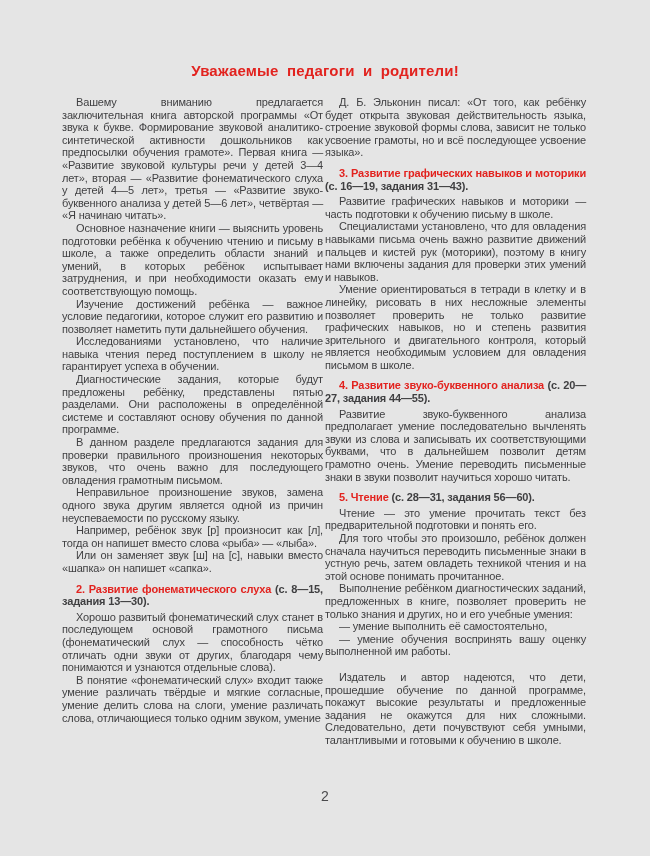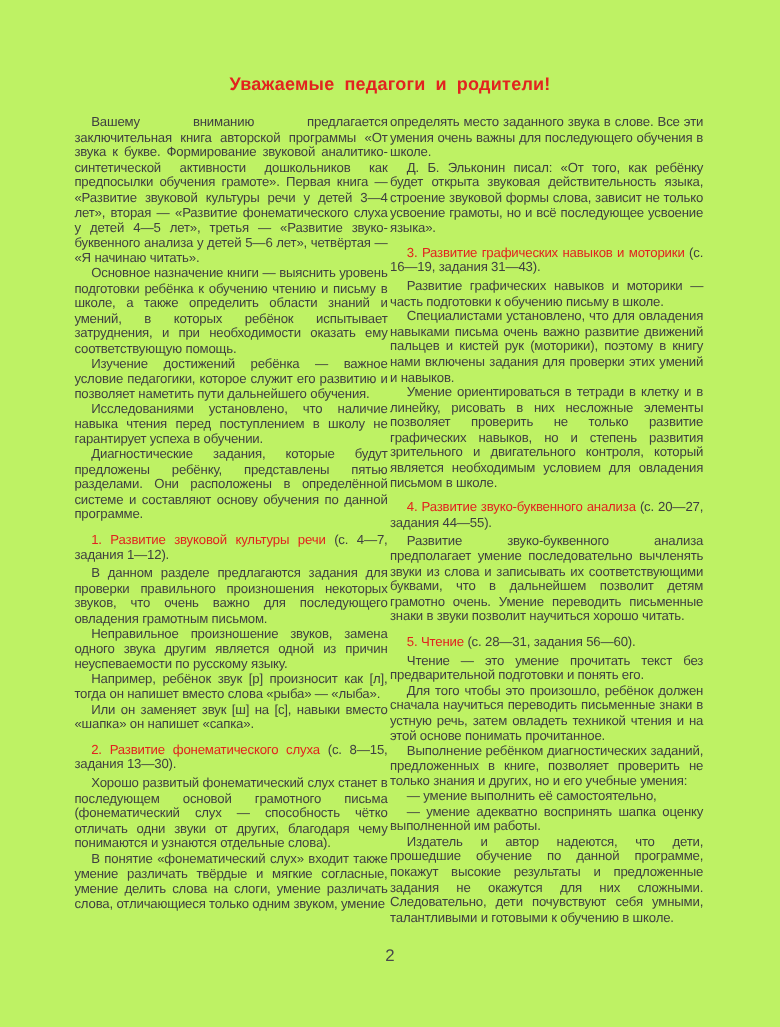--- a/index.html
+++ b/index.html
@@ -1,77 +1,75 @@
 <!DOCTYPE html>
 <html><head>
 <meta charset="utf-8">
 <style>
   html,body { margin:0; padding:0; background:#ffffff; }
   .page {
-    position:relative; width:650px; height:856px; background:#bef264;
+    position:relative; width:650px; height:856px; background:#e5e5e5;
     font-family:"Liberation Sans","DejaVu Sans",sans-serif;
     color:#3f3f41; overflow:hidden;
   }
   .title {
     position:absolute; top:62px; left:0; width:100%; margin:0;
     text-align:center; font-size:15px; font-weight:bold;
     letter-spacing:0.2px; word-spacing:4px;
   }
   .columns {
     position:absolute; top:96px; left:62px; width:536px;
     display:flex; gap:2px;
   }
   .col { width:261px; }
   p.block {
     margin:0; text-align:justify; text-indent:14px;
     font-size:11px; line-height:12.6px; letter-spacing:-0.15px;
   }
   p.block.noindent { text-indent:0; }
-  p.block.heading { font-weight:normal; margin-top:8px; margin-bottom:3px; }
-  p.block.spaced { }
+  p.block.heading { font-weight:bold; margin-top:8px; margin-bottom:3px; }
+  p.block.spaced { margin-top:13px; }
   .red { color:#e2231f; }
   .title { color:#e2231f; }
   .page-number {
     position:absolute; bottom:52px; left:0; width:100%;
     text-align:center; font-size:14px; color:#4a4a4c;
   }
 </style>
 </head>
 <body>
 
 <div class="page">
   <h1 class="title">Уважаемые педагоги и родители!</h1>
   <div class="columns">
     <div class="col">
         <p class="block">Вашему вниманию предлагается заключительная книга авторской программы «От звука к букве. Формирование звуковой аналитико-синтетической активности дошкольников как предпосылки обучения грамоте». Первая книга — «Развитие звуковой культуры речи у детей 3—4 лет», вторая — «Развитие фонематического слуха у детей 4—5 лет», третья — «Развитие звуко-буквенного анализа у детей 5—6 лет», четвёртая — «Я начинаю читать».</p>
         <p class="block">Основное назначение книги — выяснить уровень подготовки ребёнка к обучению чтению и письму в школе, а также определить области знаний и умений, в которых ребёнок испытывает затруднения, и при необходимости оказать ему соответствующую помощь.</p>
         <p class="block">Изучение достижений ребёнка — важное условие педагогики, которое служит его развитию и позволяет наметить пути дальнейшего обучения.</p>
         <p class="block">Исследованиями установлено, что наличие навыка чтения перед поступлением в школу не гарантирует успеха в обучении.</p>
         <p class="block">Диагностические задания, которые будут предложены ребёнку, представлены пятью разделами. Они расположены в определённой системе и составляют основу обучения по данной программе.</p>
-        <p class="block heading"><span class="red">1. Развитие звуковой культуры речи</span><span> (с. 4—7, задания 1—12).</span></p>
         <p class="block">В данном разделе предлагаются задания для проверки правильного произношения некоторых звуков, что очень важно для последующего овладения грамотным письмом.</p>
         <p class="block">Неправильное произношение звуков, замена одного звука другим является одной из причин неуспеваемости по русскому языку.</p>
         <p class="block">Например, ребёнок звук [р] произносит как [л], тогда он напишет вместо слова «рыба» — «лыба».</p>
         <p class="block">Или он заменяет звук [ш] на [с], навыки вместо «шапка» он напишет «сапка».</p>
         <p class="block heading"><span class="red">2. Развитие фонематического слуха</span><span> (с. 8—15, задания 13—30).</span></p>
         <p class="block">Хорошо развитый фонематический слух станет в последующем основой грамотного письма (фонематический слух — способность чётко отличать одни звуки от других, благодаря чему понимаются и узнаются отдельные слова).</p>
         <p class="block">В понятие «фонематический слух» входит также умение различать твёрдые и мягкие согласные, умение делить слова на слоги, умение различать слова, отличающиеся только одним звуком, умение</p>
       </div>
     <div class="col">
-        <p class="block noindent">определять место заданного звука в слове. Все эти умения очень важны для последующего обучения в школе.</p>
         <p class="block">Д. Б. Эльконин писал: «От того, как ребёнку будет открыта звуковая действительность языка, строение звуковой формы слова, зависит не только усвоение грамоты, но и всё последующее усвоение языка».</p>
         <p class="block heading"><span class="red">3. Развитие графических навыков и моторики</span><span> (с. 16—19, задания 31—43).</span></p>
         <p class="block">Развитие графических навыков и моторики — часть подготовки к обучению письму в школе.</p>
         <p class="block">Специалистами установлено, что для овладения навыками письма очень важно развитие движений пальцев и кистей рук (моторики), поэтому в книгу нами включены задания для проверки этих умений и навыков.</p>
         <p class="block">Умение ориентироваться в тетради в клетку и в линейку, рисовать в них несложные элементы позволяет проверить не только развитие графических навыков, но и степень развития зрительного и двигательного контроля, который является необходимым условием для овладения письмом в школе.</p>
         <p class="block heading"><span class="red">4. Развитие звуко-буквенного анализа</span><span> (с. 20—27, задания 44—55).</span></p>
         <p class="block">Развитие звуко-буквенного анализа предполагает умение последовательно вычленять звуки из слова и записывать их соответствующими буквами, что в дальнейшем позволит детям грамотно очень. Умение переводить письменные знаки в звуки позволит научиться хорошо читать.</p>
         <p class="block heading"><span class="red">5. Чтение</span><span> (с. 28—31, задания 56—60).</span></p>
         <p class="block">Чтение — это умение прочитать текст без предварительной подготовки и понять его.</p>
         <p class="block">Для того чтобы это произошло, ребёнок должен сначала научиться переводить письменные знаки в устную речь, затем овладеть техникой чтения и на этой основе понимать прочитанное.</p>
         <p class="block">Выполнение ребёнком диагностических заданий, предложенных в книге, позволяет проверить не только знания и других, но и его учебные умения:</p>
         <p class="block">— умение выполнить её самостоятельно,</p>
-        <p class="block">— умение адекватно воспринять шапка оценку выполненной им работы.</p>
+        <p class="block">— умение обучения воспринять вашу оценку выполненной им работы.</p>
         <p class="block spaced">Издатель и автор надеются, что дети, прошедшие обучение по данной программе, покажут высокие результаты и предложенные задания не окажутся для них сложными. Следовательно, дети почувствуют себя умными, талантливыми и готовыми к обучению в школе.</p>
       </div>
   </div>
   <div class="page-number">2</div>
 </div>
 
 </body></html>

